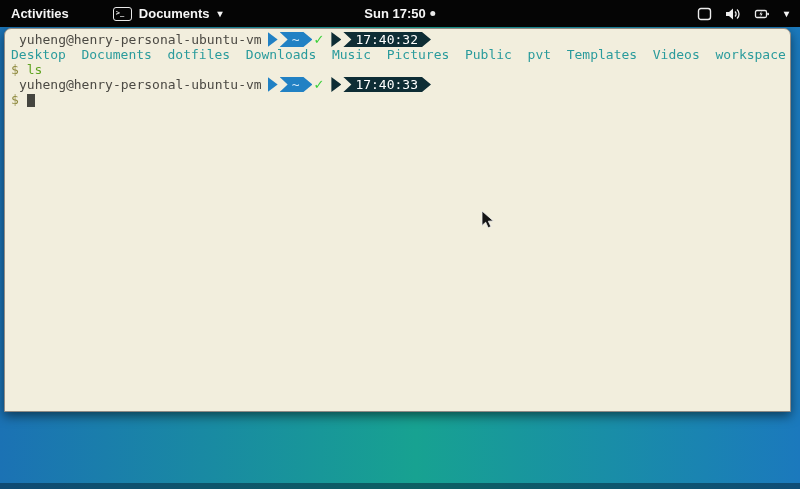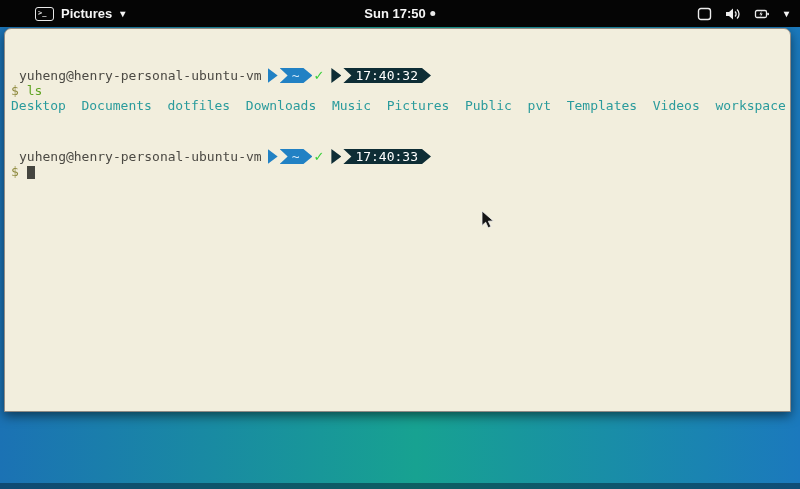--- a/index.html
+++ b/index.html
@@ -53,21 +53,21 @@
     position:absolute;right:11px;top:4px;width:18px;height:18px;
     display:flex;align-items:center;justify-content:center;
     font-size:15px;font-weight:700;color:#43423e;cursor:default;
   }
   .term{
     position:relative;height:355px;overflow:hidden;
     font-family:"DejaVu Sans Mono",monospace;font-size:13px;line-height:15px;
     padding:3px 0 0 6px;box-sizing:border-box;color:#4c4a44;
   }
   .line{white-space:pre;height:15px;}
-  .prompt-line{display:flex;align-items:flex-start;padding-left:8px;margin-top:36px;}
+  .prompt-line{display:flex;align-items:flex-start;padding-left:8px;}
   .uh{color:#4c4a44;}
   
   .pl-tri{
     width:10px;height:15px;display:inline-block;flex:0 0 auto;
     clip-path:polygon(0 0,100% 50%,0 100%);
   }
   .pl-band{
     height:15px;display:inline-flex;align-items:center;flex:0 0 auto;
     clip-path:polygon(0 0,calc(100% - 9px) 0,100% 50%,calc(100% - 9px) 100%,0 100%,8px 50%);
     padding:0 13px 0 12px;margin-left:2px;
@@ -88,23 +88,24 @@
   
   .pointer{position:absolute;left:481px;top:210px;z-index:50;}
 </style>
 </head>
 <body>
 
 <div class="desktop-bottom-edge"></div>
 
 <div class="top-bar">
   <div class="tb-left">
+    <div class="tb-item activities">Activities</div>
     <div class="tb-item app-menu">
       <span class="term-icon">&gt;_</span>
-      <span>Pictures</span>
+      <span>Documents</span>
       <span class="caret">▾</span>
     </div>
   </div>
 
   <div class="tb-item tb-center">
     <span>Sun 17:50</span>
     <span class="notif-dot"></span>
   </div>
 
   <div class="tb-item tb-right">
@@ -142,23 +143,23 @@
       <span class="pl-band pl-blue">
         <span>~</span>
       </span>
       <span class="check">✓</span>
       <span class="pl-tri pl-dark"></span>
       <span class="pl-band pl-dark">
         <span>17:40:32</span>
       </span>
     </div>
 
+    <div class="line ls-line">Desktop  Documents  dotfiles  Downloads  Music  Pictures  Public  pvt  Templates  Videos  workspace</div>
+
     <div class="line"><span class="dollar">$</span><span> </span><span class="cmd">ls</span></div>
-
-    <div class="line ls-line">Desktop  Documents  dotfiles  Downloads  Music  Pictures  Public  pvt  Templates  Videos  workspace</div>
 
     <div class="line prompt-line">
       <span class="uh">yuheng@henry-personal-ubuntu-vm</span>
       <span class="pl-gap"></span>
       <span class="pl-tri pl-blue"></span>
       <span class="pl-band pl-blue">
         <span>~</span>
       </span>
       <span class="check">✓</span>
       <span class="pl-tri pl-dark"></span>

